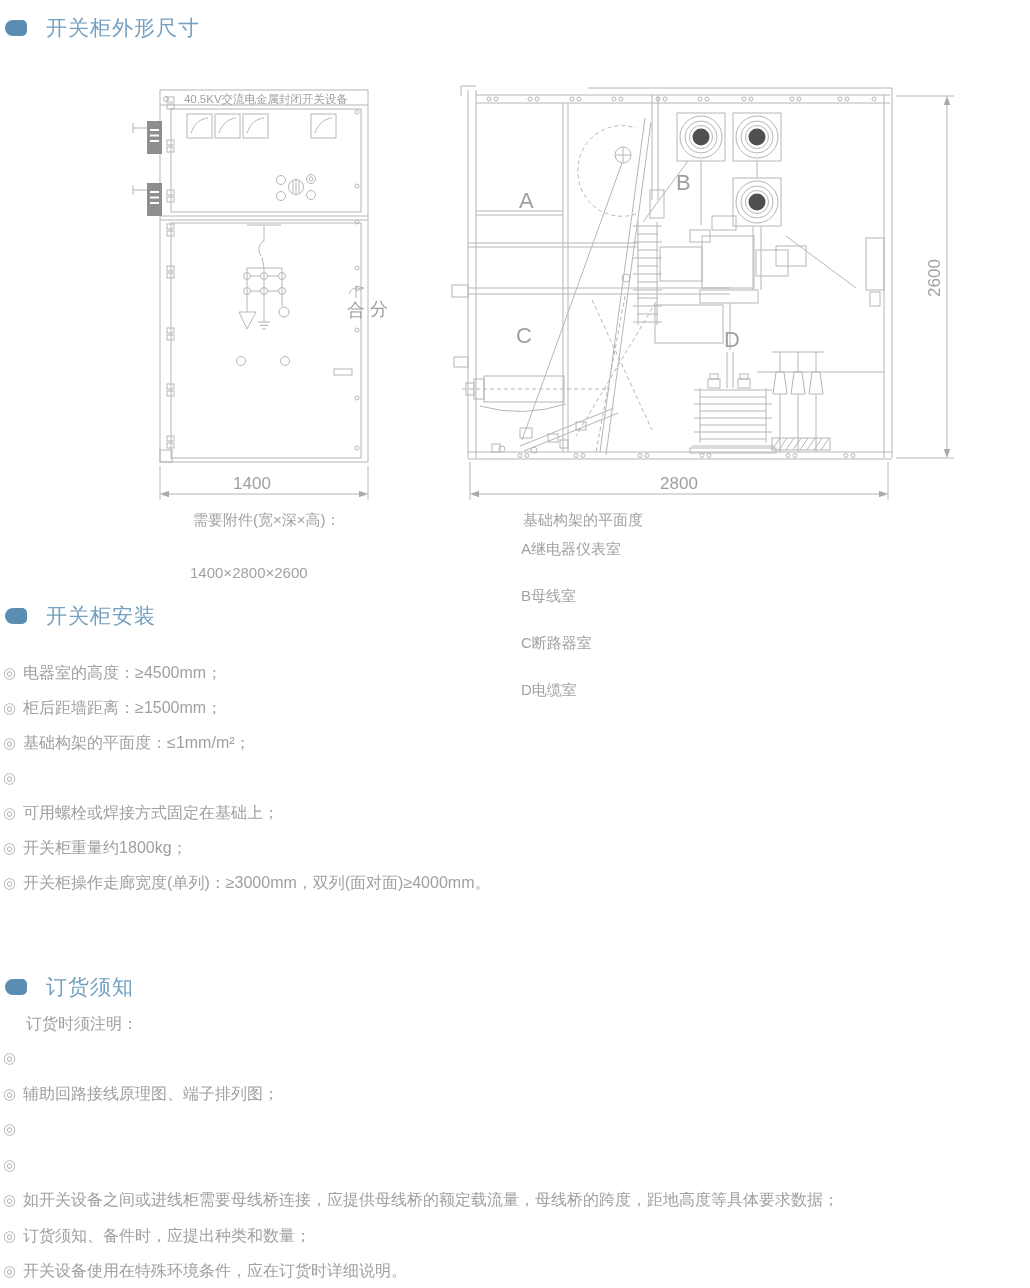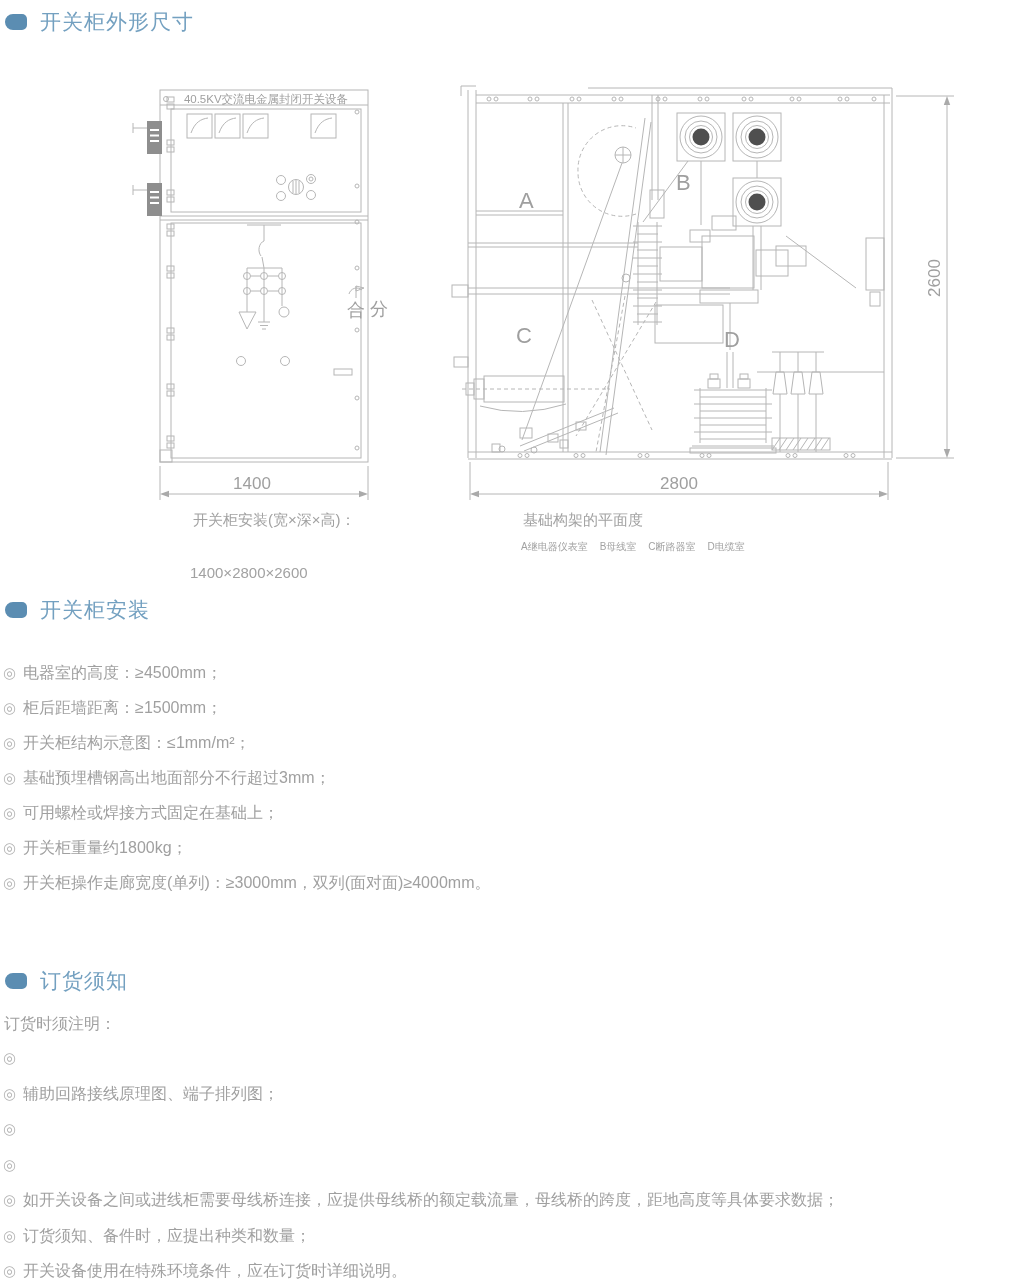--- a/index.html
+++ b/index.html
@@ -1,28 +1,28 @@
 <!DOCTYPE html>
 <html><head>
 <meta charset="utf-8">
 <style>
   html,body{margin:0;padding:0;background:#fff;}
   .page{position:relative;width:1030px;height:1288px;background:#ffffff;overflow:hidden;
         font-family:"Liberation Sans","DejaVu Sans",sans-serif;}
   .section-head{position:absolute;display:flex;align-items:center;gap:11px;}
   .bullet-tag{width:22px;height:16px;background:#5b8db2;border-radius:8px 5px 5px 8px;flex:0 0 auto;}
-  .section-head h2{margin:2px;font-size:21px;font-weight:500;color:#73a0c0;letter-spacing:1px;}
+  .section-head h2{margin:8px;font-size:21px;font-weight:500;color:#73a0c0;letter-spacing:1px;}
   .cap{position:absolute;font-size:15px;color:#a2a2a2;white-space:nowrap;}
-  .legend-row{position:absolute;display:flex;gap:12px;font-size:10px;color:#a2a2a2;white-space:nowrap;}
+  .legend-row{position:absolute;display:flex;gap:28px;font-size:15px;color:#a2a2a2;white-space:nowrap;flex-direction:column;}
   .list{position:absolute;left:3px;}
   .li{display:flex;gap:7px;font-size:16px;color:#a0a0a0;line-height:18px;white-space:nowrap;}
   #install-list .li{margin-bottom:17px;}
   #order-list .li{margin-bottom:17.5px;}
   .li-bullet{color:#b3b3b3;font-size:15px;flex:0 0 auto;}
-  .intro{position:absolute;font-size:16px;color:#a0a0a0;}
+  .intro{position:absolute;font-size:16px;color:#a0a0a0;margin-left:22px;}
   
   svg{position:absolute;left:0;top:0;}
   .ln{stroke:#b6b6b6;fill:none;stroke-width:1;}
   .dash{stroke-dasharray:4 3;}
   .dk{fill:#8e8e8e;stroke:none;}
   .wb{stroke:#ffffff;stroke-width:2;}
   .fillc{fill:#4f4f4f;stroke:none;}
   .arr{fill:#aaaaaa;stroke:none;}
   text.t{fill:#9f9f9f;stroke:none;font-family:"Liberation Sans","DejaVu Sans",sans-serif;}
 </style>
@@ -376,21 +376,21 @@
     </g>
 
     <text class="t" x="519" y="208" font-size="22">A</text>
     <text class="t" x="676" y="190" font-size="22">B</text>
     <text class="t" x="516" y="343" font-size="22">C</text>
     <text class="t" x="724" y="347" font-size="22">D</text>
     <text class="t" x="679" y="489" font-size="17" text-anchor="middle">2800</text>
     <text class="t" x="940" y="278" font-size="17" text-anchor="middle" transform="rotate(-90 940 278)">2600</text>
   </svg>
 
-  <div class="cap" style="left:193px;top:511px;">开关柜安装(宽×深×高)：</div>
+  <div class="cap" style="left:193px;top:511px;">需要附件(宽×深×高)：</div>
   <div class="cap" style="left:190px;top:564px;">1400×2800×2600</div>
   <div class="cap" style="left:523px;top:511px;">基础构架的平面度</div>
   <div class="legend-row" style="left:521px;top:540px;">
     <span>A继电器仪表室</span>
     <span>B母线室</span>
     <span>C断路器室</span>
     <span>D电缆室</span>
   </div>
 
   <div class="section-head" style="left:5px;top:594px;">
@@ -401,25 +401,24 @@
     <div class="li">
         <span class="li-bullet">◎</span>
         <span>电器室的高度：≥4500mm；</span>
       </div>
     <div class="li">
         <span class="li-bullet">◎</span>
         <span>柜后距墙距离：≥1500mm；</span>
       </div>
     <div class="li">
         <span class="li-bullet">◎</span>
-        <span>开关柜结构示意图：≤1mm/m²；</span>
-      </div>
-    <div class="li">
-        <span class="li-bullet">◎</span>
-        <span>基础预埋槽钢高出地面部分不行超过3mm；</span>
+        <span>基础构架的平面度：≤1mm/m²；</span>
+      </div>
+    <div class="li">
+        <span class="li-bullet">◎</span>
       </div>
     <div class="li">
         <span class="li-bullet">◎</span>
         <span>可用螺栓或焊接方式固定在基础上；</span>
       </div>
     <div class="li">
         <span class="li-bullet">◎</span>
         <span>开关柜重量约1800kg；</span>
       </div>
     <div class="li">

